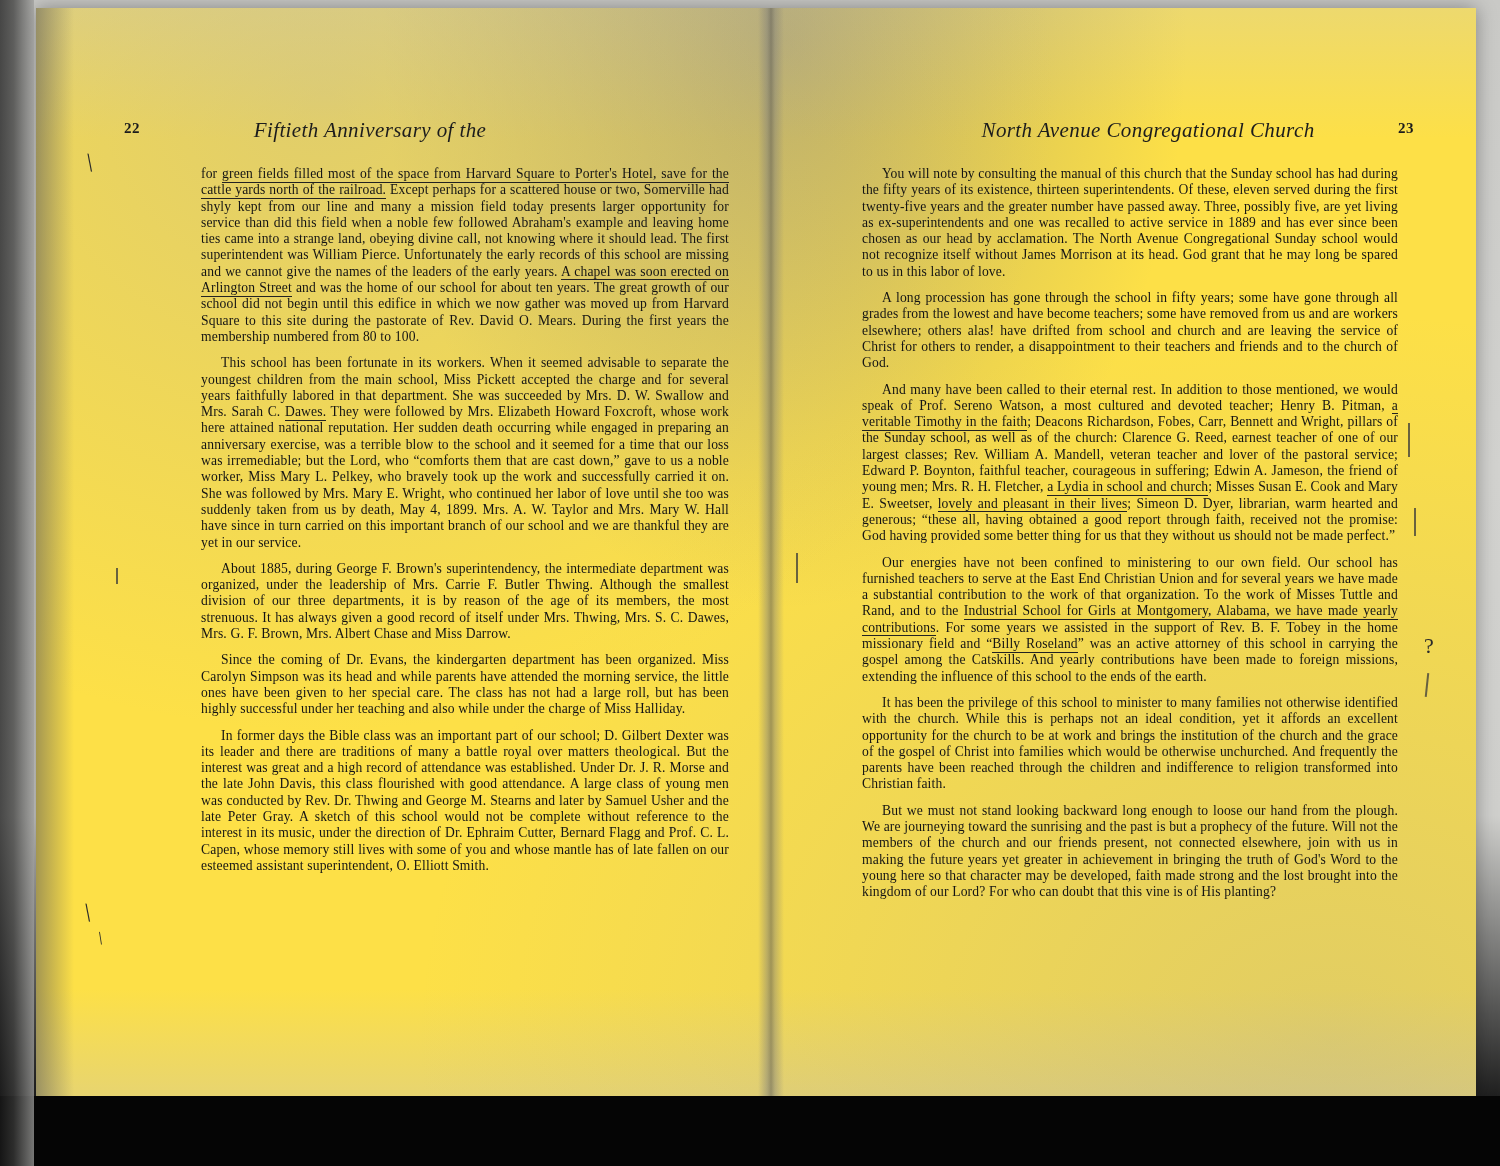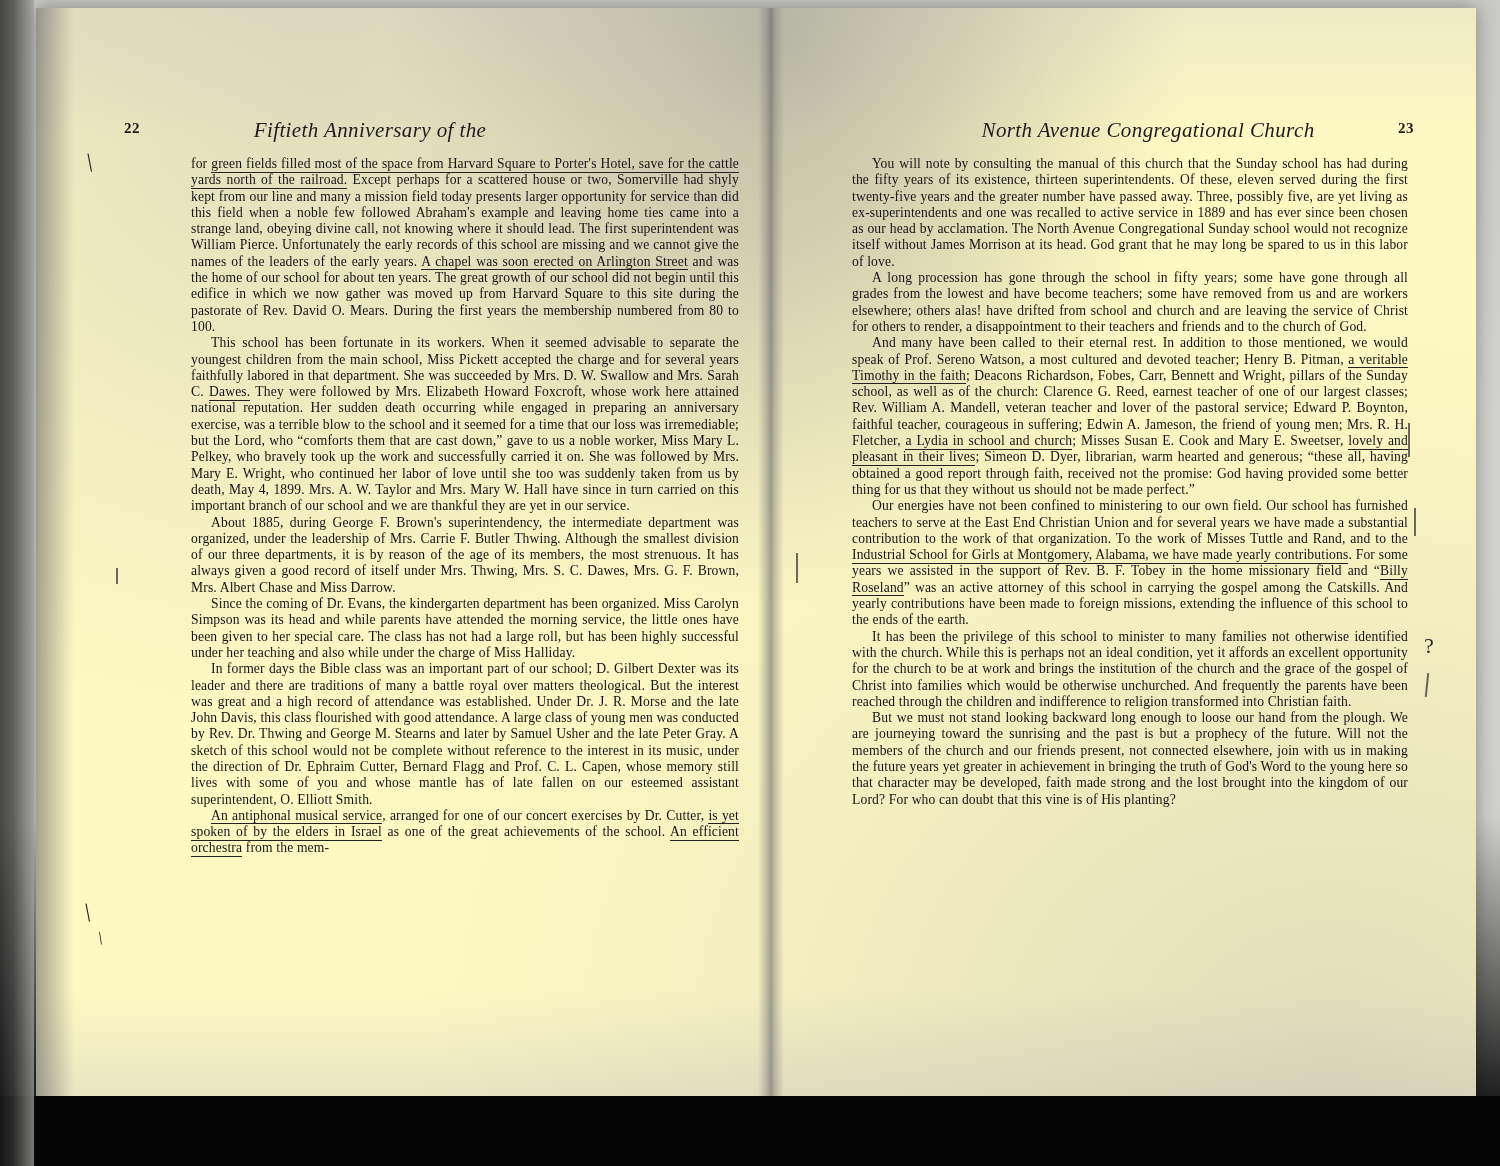--- a/index.html
+++ b/index.html
@@ -37,21 +37,21 @@
     position: absolute;
     left: 0; top: 0; bottom: 0; width: 34px;
     background: linear-gradient(90deg,#1b1b1b 0%, #3a3a39 40%, #9e9e9c 100%);
     opacity: .75;
   }
   
   .spread {
     position: absolute;
     left: 36px; top: 8px;
     width: 1440px; height: 1090px;
-    background: #fef9c3;
+    background: #fde047;
     box-shadow: 0 0 18px rgba(0,0,0,.35);
   }
   .paper-tone {
     position: absolute;
     left:0;top:0;right:0;bottom:0;
     background:
       radial-gradient(ellipse at 20% 8%, rgba(170,170,175,.35) 0%, rgba(255,255,255,0) 45%),
       radial-gradient(ellipse at 52% 3%, rgba(120,120,130,.45) 0%, rgba(255,255,255,0) 38%),
       radial-gradient(ellipse at 90% 95%, rgba(160,160,165,.30) 0%, rgba(255,255,255,0) 50%),
       linear-gradient(180deg, rgba(200,200,200,.30) 0%, rgba(255,255,255,0) 12%),
@@ -112,21 +112,21 @@
     width: 548px;
     font-size: 13.6px;
     line-height: 16.3px;
     color: #141414;
     text-align: justify;
     letter-spacing: .15px;
   }
   .page.right .col { left: 60px; width: 556px; }
 
   p {
-    margin: 0;
+    margin: 10px;
     text-indent: 20px;
   }
   p.noindent { text-indent: 0; }
   u.pen {
     text-decoration: none;
     border-bottom: 1.3px solid #222;
     padding-bottom: .5px;
   }
 
   
@@ -156,21 +156,20 @@
       <div class="runhead">
         <span class="folio">22</span>
         <span class="title">Fiftieth Anniversary of the</span>
       </div>
       <div class="col">
         <p class="noindent"><span>for <u class="pen">green fields filled most of the space from Harvard Square to Porter's Hotel, save for the cattle yards north of the railroad.</u> Except perhaps for a scattered house or two, Somerville had shyly kept from our line and many a mission field today presents larger opportunity for service than did this field when a noble few followed Abraham's example and leaving home ties came into a strange land, obeying divine call, not knowing where it should lead. The first superintendent was William Pierce. Unfortunately the early records of this school are missing and we cannot give the names of the leaders of the early years. <u class="pen">A chapel was soon erected on Arlington Street</u> and was the home of our school for about ten years. The great growth of our school did not begin until this edifice in which we now gather was moved up from Harvard Square to this site during the pastorate of Rev. David O. Mears. During the first years the membership numbered from 80 to 100.</span></p>
         <p><span>This school has been fortunate in its workers. When it seemed advisable to separate the youngest children from the main school, Miss Pickett accepted the charge and for several years faithfully labored in that department. She was succeeded by Mrs. D. W. Swallow and Mrs. Sarah C. <u class="pen">Dawes.</u> They were followed by Mrs. Elizabeth Howard Foxcroft, whose work here attained national reputation. Her sudden death occurring while engaged in preparing an anniversary exercise, was a terrible blow to the school and it seemed for a time that our loss was irremediable; but the Lord, who “comforts them that are cast down,” gave to us a noble worker, Miss Mary L. Pelkey, who bravely took up the work and successfully carried it on. She was followed by Mrs. Mary E. Wright, who continued her labor of love until she too was suddenly taken from us by death, May 4, 1899. Mrs. A. W. Taylor and Mrs. Mary W. Hall have since in turn carried on this important branch of our school and we are thankful they are yet in our service.</span></p>
         <p><span>About 1885, during George F. Brown's superintendency, the intermediate department was organized, under the leadership of Mrs. Carrie F. Butler Thwing. Although the smallest division of our three departments, it is by reason of the age of its members, the most strenuous. It has always given a good record of itself under Mrs. Thwing, Mrs. S. C. Dawes, Mrs. G. F. Brown, Mrs. Albert Chase and Miss Darrow.</span></p>
         <p><span>Since the coming of Dr. Evans, the kindergarten department has been organized. Miss Carolyn Simpson was its head and while parents have attended the morning service, the little ones have been given to her special care. The class has not had a large roll, but has been highly successful under her teaching and also while under the charge of Miss Halliday.</span></p>
         <p><span>In former days the Bible class was an important part of our school; D. Gilbert Dexter was its leader and there are traditions of many a battle royal over matters theological. But the interest was great and a high record of attendance was established. Under Dr. J. R. Morse and the late John Davis, this class flourished with good attendance. A large class of young men was conducted by Rev. Dr. Thwing and George M. Stearns and later by Samuel Usher and the late Peter Gray. A sketch of this school would not be complete without reference to the interest in its music, under the direction of Dr. Ephraim Cutter, Bernard Flagg and Prof. C. L. Capen, whose memory still lives with some of you and whose mantle has of late fallen on our esteemed assistant superintendent, O. Elliott Smith.</span></p>
-        <p><span><u class="pen">An antiphonal musical service</u>, arranged for one of our concert exercises by Dr. Cutter, <u class="pen">is yet spoken of by the elders in Israel</u> as one of the great achievements of the school. <u class="pen">An efficient orchestra</u> from the mem-</span></p>
       </div>
     </div>
 
     <div class="page right">
       <div class="runhead">
         <span class="title">North Avenue Congregational Church</span>
         <span class="folio">23</span>
       </div>
       <div class="col">
         <p><span>You will note by consulting the manual of this church that the Sunday school has had during the fifty years of its existence, thirteen superintendents. Of these, eleven served during the first twenty-five years and the greater number have passed away. Three, possibly five, are yet living as ex-superintendents and one was recalled to active service in 1889 and has ever since been chosen as our head by acclamation. The North Avenue Congregational Sunday school would not recognize itself without James Morrison at its head. God grant that he may long be spared to us in this labor of love.</span></p>

